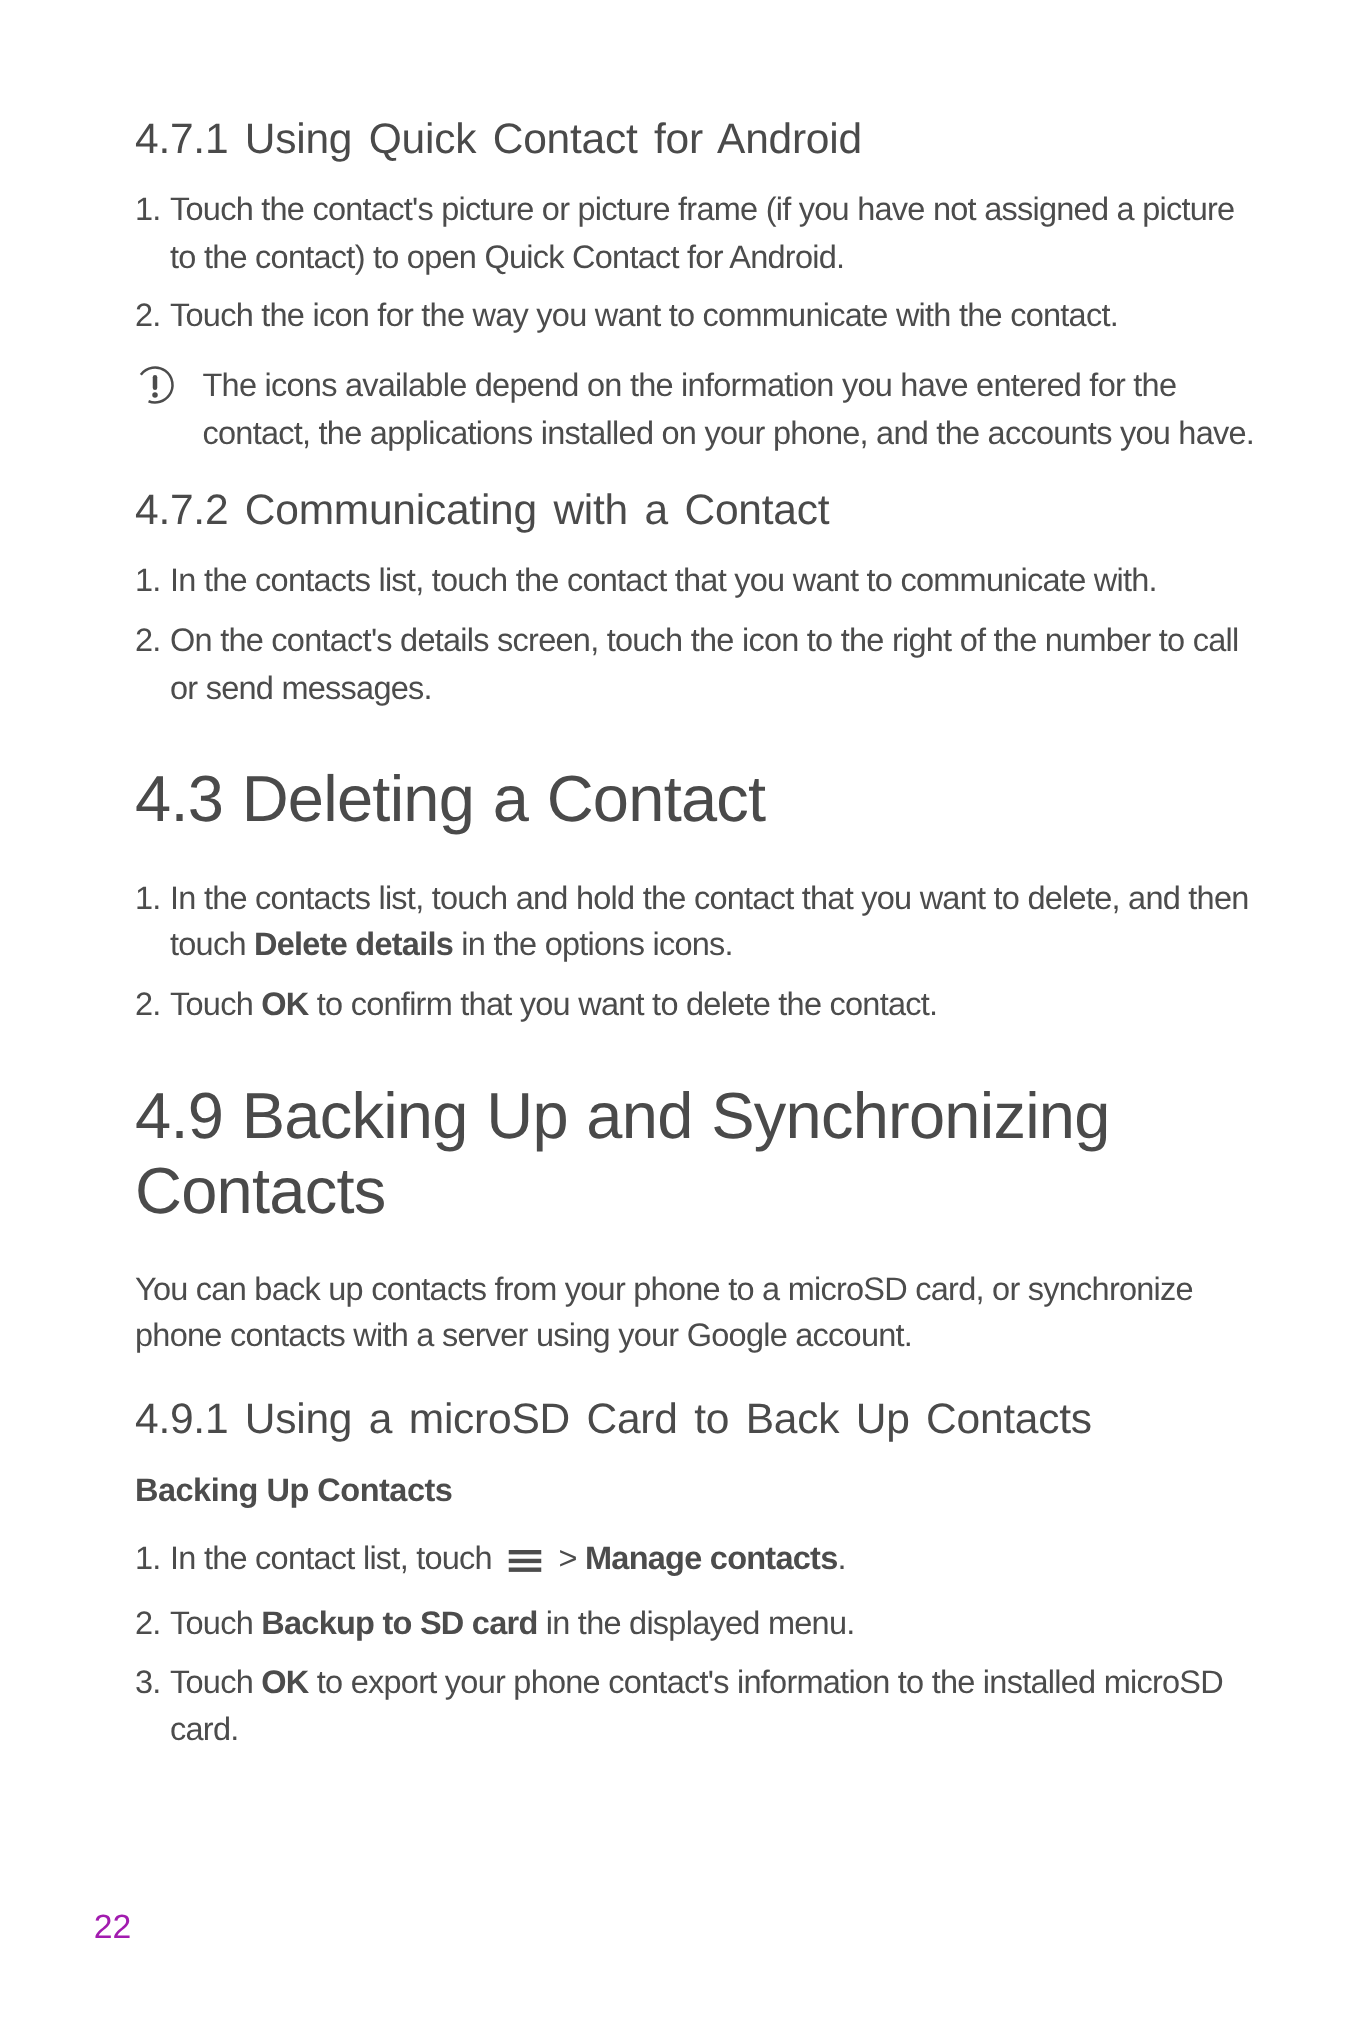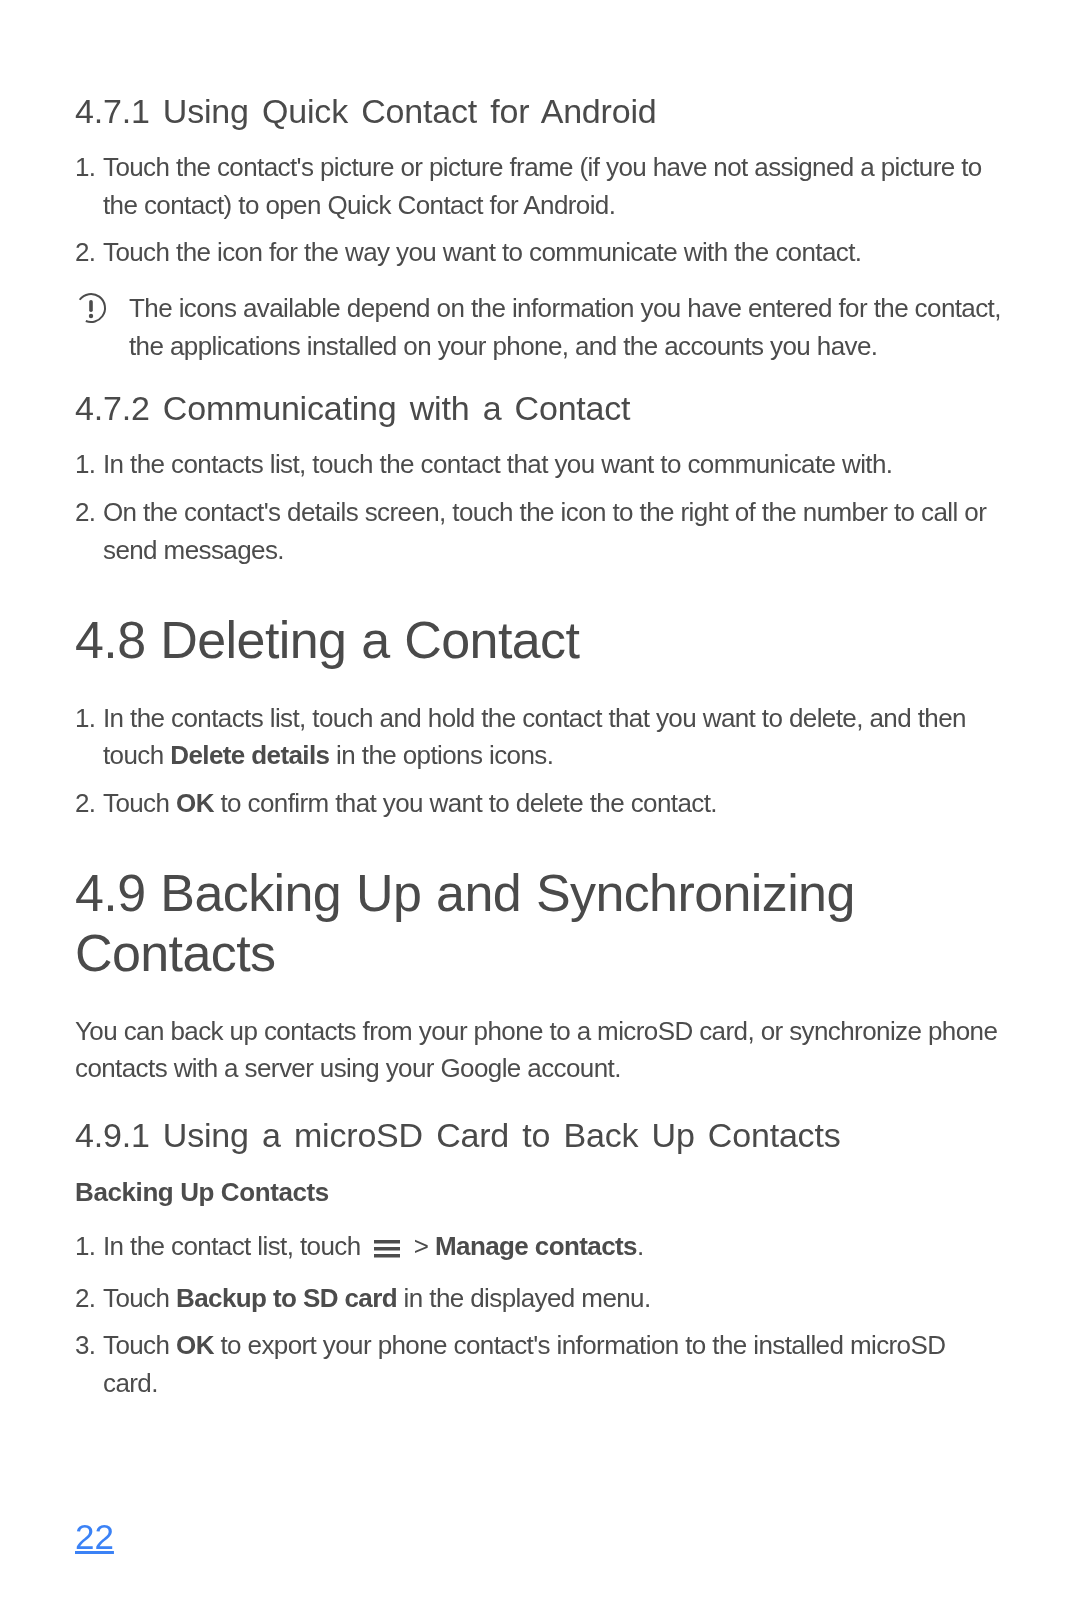--- a/index.html
+++ b/index.html
@@ -4,21 +4,21 @@
 <style>
   html, body {
     margin: 0;
     padding: 0;
     background: #ffffff;
   }
   .page {
     width: 1080px;
     height: 1617px;
     box-sizing: border-box;
-    padding: 80px 75px 0 75px;
+    padding: 80px 75px 0 108px;
     font-family: Arial, Helvetica, sans-serif;
     color: #4c4c4c;
     position: relative;
   }
   .h2 {
     font-size: 34px;
     font-weight: normal;
     color: #4a4a4a;
     margin: 12px 0 18px 0;
     font-stretch: 95%;
@@ -92,24 +92,23 @@
     margin: 0 6px;
   }
   .menu-lines {
     width: 28px;
     height: 20px;
   }
   .page-num {
     position: absolute;
     bottom: 60px;
     left: 75px;
-    font-size: 35px;
-    color: #3b82f6;
+    font-size: 27px;
+    color: #a21caf;
     font-stretch: 90%;
-    text-decoration: underline;
   }
   .para {
     margin: 8px 0 8px 0;
   }
 </style>
 </head>
 <body>
 
 <div class="page">
 
@@ -140,21 +139,21 @@
     <div class="list-row">
       <div class="list-num body-text">1.</div>
       <div class="list-body body-text">In the contacts list, touch the contact that you want to communicate with.</div>
     </div>
     <div class="list-row">
       <div class="list-num body-text">2.</div>
       <div class="list-body body-text">On the contact's details screen, touch the icon to the right of the number to call or send messages.</div>
     </div>
   </div>
 
-  <div class="h1">4.8  Deleting a Contact</div>
+  <div class="h1">4.3  Deleting a Contact</div>
   <div class="list">
     <div class="list-row">
       <div class="list-num body-text">1.</div>
       <div class="list-body body-text">
         <span>In the contacts list, touch and hold the contact that you want to delete, and then touch </span><strong>Delete details</strong><span> in the options icons.</span>
       </div>
     </div>
     <div class="list-row">
       <div class="list-num body-text">2.</div>
       <div class="list-body body-text">

